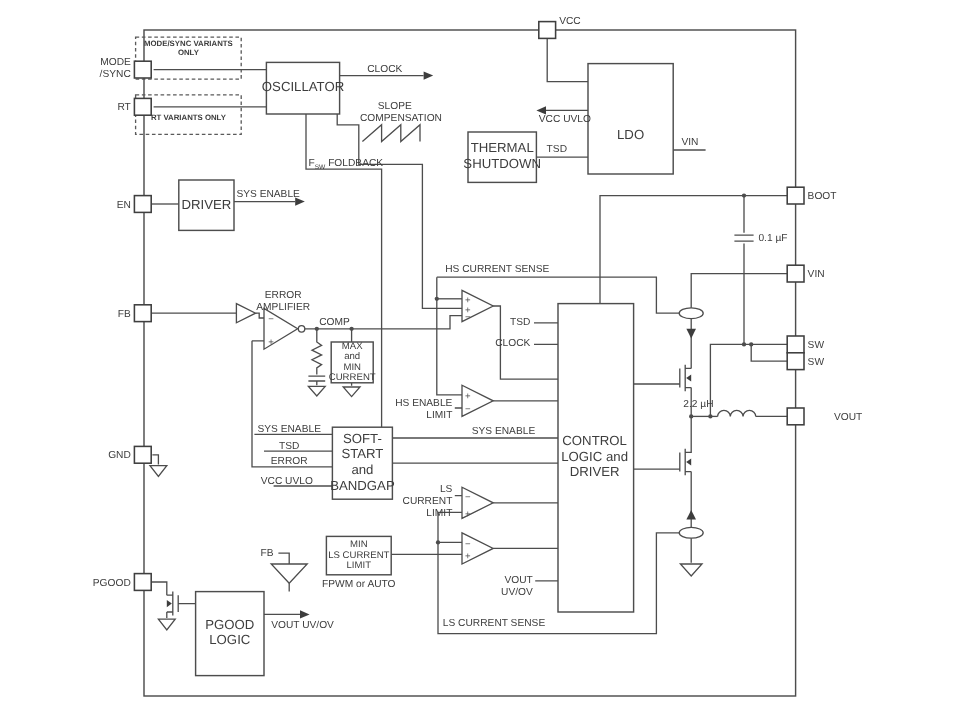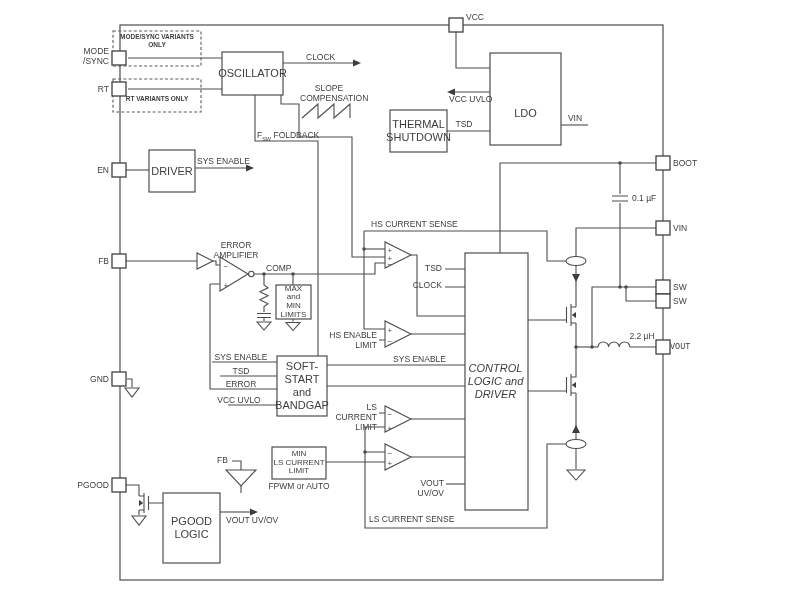--- a/index.html
+++ b/index.html
@@ -185,42 +185,42 @@
 <div class="lbl r" style="left:75px;top:85px;width:34px;">RT</div>
 <div class="lbl r" style="left:75px;top:166px;width:34px;">EN</div>
 <div class="lbl r" style="left:75px;top:257px;width:34px;">FB</div>
 <div class="lbl r" style="left:75px;top:375px;width:34px;">GND</div>
 <div class="lbl r" style="left:66px;top:481px;width:43px;">PGOOD</div>
 <div class="lbl" style="left:466px;top:13px;">VCC</div>
 <div class="lbl" style="left:673px;top:159px;">BOOT</div>
 <div class="lbl" style="left:673px;top:224px;">VIN</div>
 <div class="lbl" style="left:673px;top:283px;">SW</div>
 <div class="lbl" style="left:673px;top:297px;">SW</div>
-<div class="lbl" style="left:670px;top:343px;font-family:Liberation Mono, monospace;">VOUT</div>
+<div class="lbl" style="left:695px;top:343px;">VOUT</div>
 
 <div class="variant" style="left:115px;top:33px;width:84px;">MODE/SYNC VARIANTS ONLY</div>
 <div class="variant" style="left:115px;top:95px;width:84px;">RT VARIANTS ONLY</div>
 
 <div class="blk" style="left:222px;top:52px;width:61px;height:43px;">OSCILLATOR</div>
 <div class="blk" style="left:490px;top:53px;width:71px;height:120px;">LDO</div>
 <div class="blk" style="left:390px;top:110px;width:57px;height:42px;">THERMAL
 SHUTDOWN</div>
 <div class="blk" style="left:149px;top:150px;width:46px;height:42px;">DRIVER</div>
 <div class="blk tiny" style="left:276px;top:285px;width:35px;height:34px;">MAX
 and
 MIN
-LIMITS</div>
+CURRENT</div>
 <div class="blk" style="left:277px;top:356px;width:50px;height:60px;">SOFT-
 START
 and
 BANDGAP</div>
 <div class="blk tiny" style="left:272px;top:447px;width:54px;height:32px;">MIN
 LS CURRENT
 LIMIT</div>
-<div class="blk" style="left:465px;top:253px;width:61px;height:257px;font-style:italic;">CONTROL
+<div class="blk" style="left:465px;top:253px;width:61px;height:257px;">CONTROL
 LOGIC and
 DRIVER</div>
 <div class="blk" style="left:163px;top:493px;width:57px;height:70px;">PGOOD
 LOGIC</div>
 
 <div class="lbl" style="left:306px;top:53px;">CLOCK</div>
 <div class="lbl c" style="left:300px;top:84px;width:58px;">SLOPE
 COMPENSATION</div>
 <div class="lbl" style="left:257px;top:131px;"><span>F</span><sub>SW</sub><span> FOLDBACK</span></div>
 <div class="lbl" style="left:449px;top:95px;">VCC UVLO</div>
@@ -242,15 +242,15 @@
 <div class="lbl c" style="left:206px;top:396px;width:66px;">VCC UVLO</div>
 <div class="lbl r" style="left:323px;top:403px;width:54px;">LS CURRENT
 LIMIT</div>
 <div class="lbl c" style="left:268px;top:482px;width:62px;">FPWM or AUTO</div>
 <div class="lbl r" style="left:392px;top:479px;width:52px;">VOUT UV/OV</div>
 <div class="lbl" style="left:226px;top:516px;">VOUT UV/OV</div>
 <div class="lbl" style="left:217px;top:456px;">FB</div>
 <div class="lbl" style="left:369px;top:515px;">LS CURRENT SENSE</div>
 
 <div class="lbl" style="left:632px;top:194px;">0.1 µF</div>
-<div class="lbl c" style="left:618px;top:332px;width:48px;">2.2 µH</div>
+<div class="lbl c" style="left:558px;top:332px;width:48px;">2.2 µH</div>
 
 </div>
 
 </body></html>

